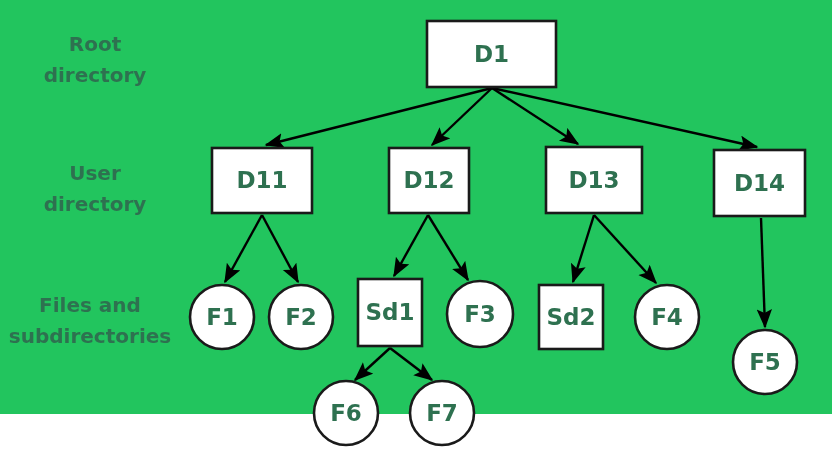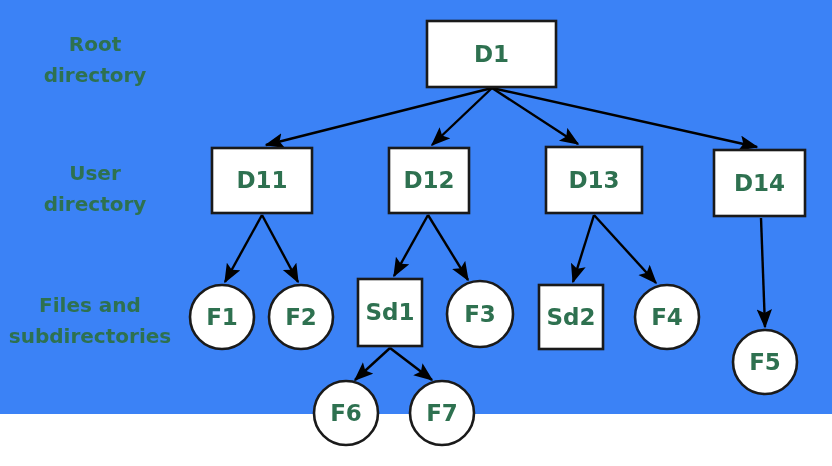--- a/index.html
+++ b/index.html
@@ -11,21 +11,21 @@
   body {
     width: 832px;
     height: 466px;
     overflow: hidden;
     font-family: "DejaVu Sans", "Liberation Sans", sans-serif;
   }
   #diagram-root {
     position: relative;
     width: 832px;
     height: 414px;
-    background: #3b82f6;
+    background: #22c55e;
   }
   svg#diagram-svg {
     display: block;
     width: 832px;
     height: 466px;
   }
   .node-shape {
     fill: #ffffff;
     stroke: #1a1a1a;
     stroke-width: 2.6;

